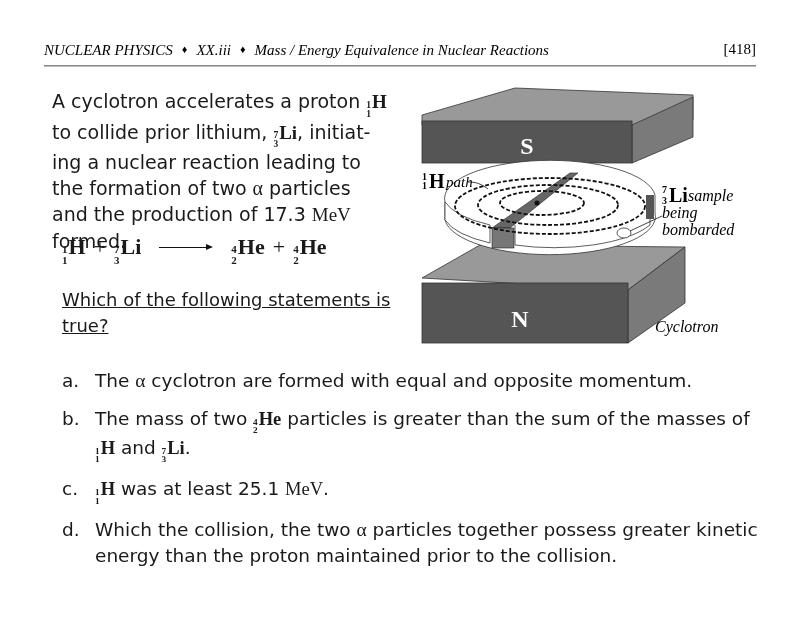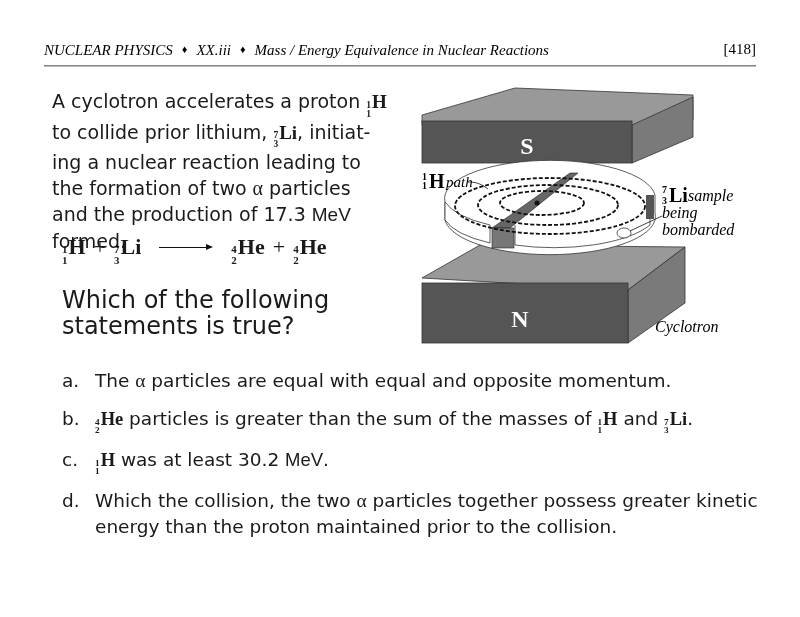--- a/index.html
+++ b/index.html
@@ -7,24 +7,24 @@
   .header { position:absolute; left:44px; top:42px; width:712px; height:22px; font-family:"Liberation Serif", serif; font-style:italic; font-size:15px; color:#000000; }
   .header .l { position:absolute; left:0; top:0; white-space:nowrap; }
   .header .r { position:absolute; right:0; top:-1px; font-style:normal; font-size:15px; }
   .header .sep { display:inline-block; margin:0 9px; font-style:normal; font-size:11px; vertical-align:2px; }
   .rule { position:absolute; left:44px; top:65px; width:712px; height:1px; background:#888; border-bottom:1px solid #bbb; }
   .intro { position:absolute; left:52px; top:88px; width:336px; font-size:19px; line-height:26px; }
   .eq { position:absolute; left:62px; top:234px; font-family:"Liberation Serif", serif; font-weight:bold; font-size:22px; white-space:nowrap; }
   .eq .op { font-weight:normal; margin:0 8px; }
   .eq .arrow { display:inline-block; width:52px; height:1px; background:#111; vertical-align:6px; margin:0 20px 0 18px; position:relative; }
   .eq .arrow::after { content:""; position:absolute; right:-2px; top:-3px; border-left:7px solid #111; border-top:3.5px solid transparent; border-bottom:3.5px solid transparent; }
-  .question { position:absolute; left:62px; top:287px; width:336px; font-size:24px; line-height:26px; }
+  .question { position:absolute; left:62px; top:287px; width:336px; font-size:18px; line-height:26px;text-decoration:underline; }
   .nuc { display:inline-block; position:relative; font-family:"Liberation Serif", serif; font-weight:bold; white-space:nowrap; }
   .nuc .sc { display:inline-flex; flex-direction:column; font-size:0.5em; line-height:0.95em; vertical-align:0.05em; margin-right:1px; text-align:center; font-weight:bold; }
-  .mev { font-family:Liberation Sans, sans-serif;margin-top:24px; }
+  .mev { font-family:Liberation Serif, serif;margin-top:24px; }
   .alpha { font-family:"Liberation Serif", serif; font-size:1.05em; }
   .options { position:absolute; left:62px; top:368px; width:700px; font-size:18.5px; line-height:26px; }
   .opt { display:flex; margin-bottom:12px; }
   .opt .k { width:33px; flex:none; }
   .opt .t { flex:1; }
   .diagram { position:absolute; left:410px; top:85px; width:370px; height:270px; }
   .diagram text { font-family:"Liberation Serif", serif; }
 </style>
 </head>
 <body>
@@ -106,39 +106,39 @@
   <text x="259" y="117" font-size="20" font-weight="bold">Li</text>
   <text x="278" y="116" font-size="16" font-style="italic">sample</text>
   <text x="252" y="133" font-size="16" font-style="italic">being</text>
   <text x="252" y="150" font-size="16" font-style="italic">bombarded</text>
   <text x="245" y="247" font-size="16" font-style="italic">Cyclotron</text>
 </svg>
 
 <div class="options">
   <div class="opt">
     <span class="k">a.</span>
-    <span class="t"><span>The </span><span class="alpha">α</span><span> particles are equal with equal and opposite momentum.</span></span>
+    <span class="t"><span>The </span><span class="alpha">α</span><span> cyclotron are formed with equal and opposite momentum.</span></span>
   </div>
   <div class="opt">
     <span class="k">b.</span>
-    <span class="t"><span class="nuc"><span class="sc">
+    <span class="t"><span>The mass of two </span><span class="nuc"><span class="sc">
             <span>4</span>
             <span>2</span>
           </span><span>He</span></span><span> particles is greater than the sum of the masses of </span><span class="nuc"><span class="sc">
             <span>1</span>
             <span>1</span>
           </span><span>H</span></span><span> and </span><span class="nuc"><span class="sc">
             <span>7</span>
             <span>3</span>
           </span><span>Li</span></span><span>.</span></span>
   </div>
   <div class="opt">
     <span class="k">c.</span>
     <span class="t"><span class="nuc"><span class="sc">
             <span>1</span>
             <span>1</span>
-          </span><span>H</span></span><span> was at least 30.2 </span><span class="mev">MeV</span><span>.</span></span>
+          </span><span>H</span></span><span> was at least 25.1 </span><span class="mev">MeV</span><span>.</span></span>
   </div>
   <div class="opt">
     <span class="k">d.</span>
     <span class="t"><span>Which the collision, the two </span><span class="alpha">α</span><span> particles together possess greater kinetic energy than the proton maintained prior to the collision.</span></span>
   </div>
 </div>
 
 </body></html>

